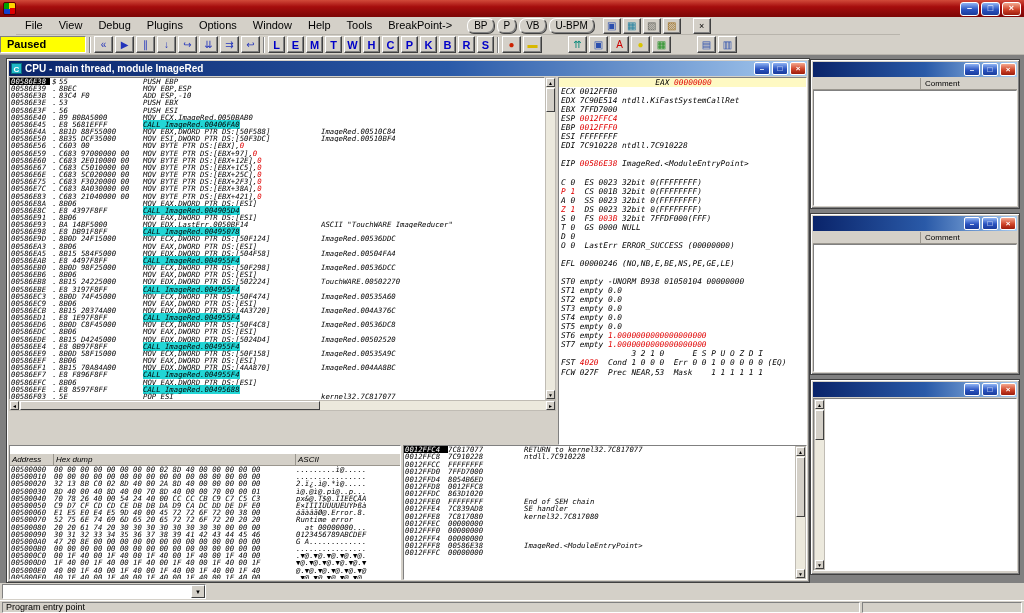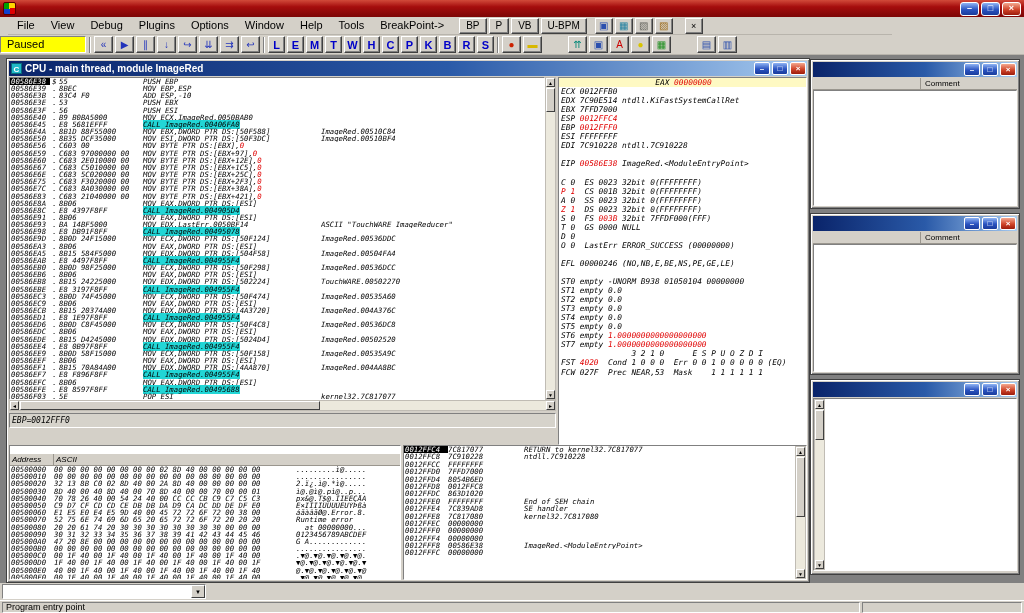--- a/index.html
+++ b/index.html
@@ -9,31 +9,31 @@
 
 #titlebar{position:absolute;left:0;top:0;width:1024px;height:17px;background:linear-gradient(180deg,#d24a3a 0%,#a50d0d 40%,#7c0606 100%);display:flex;align-items:center;padding:1px 3px;}
 #app-icon{width:13px;height:13px;border-radius:2px;background:conic-gradient(#ffd400 0 25%,#e00000 0 50%,#1040d0 0 75%,#00a000 0);border:1px solid #5a0000;flex:none;}
 .title-text{color:#fff;font-weight:bold;font-size:10px;margin-left:4px;white-space:nowrap;}
 .capbtns{margin-left:auto;display:flex;gap:2px;}
 .capbtn{width:19px;height:14px;border-radius:3px;border:1px solid #fff;color:#fff;font-size:9px;font-weight:bold;display:flex;align-items:center;justify-content:center;line-height:1;}
 .capbtn.min,.capbtn.max{background:linear-gradient(180deg,#8fb4f4,#2a53c0 55%,#1a3c9c);}
 .capbtn.close{background:linear-gradient(180deg,#f4a88f,#d0452a 55%,#9c1c0c);}
 
 
-#menubar{position:absolute;left:8px;top:17px;width:884px;height:18px;background:#d4d0c8;display:flex;align-items:center;border-bottom:1px solid #b8b4ac;padding-left:2px;}
+#menubar{position:absolute;left:16px;top:17px;width:884px;height:18px;background:#d4d0c8;display:flex;align-items:center;border-bottom:1px solid #b8b4ac;padding-left:2px;}
 .menu-item{padding:2px 7px 3px;color:#000;white-space:nowrap;}
 .mb-group{display:flex;align-items:center;gap:2px;}
 .tbtn{background:#d4d0c8;border:1px solid;border-color:#fff #404040 #404040 #fff;box-shadow:inset -1px -1px 0 #808080;display:flex;align-items:center;justify-content:center;cursor:default;}
-.pbtn{height:16px;padding:0 6px;font-size:10px;}
+.pbtn{height:16px;padding:0 6px;font-size:10px;border-radius:7px;}
 .icon16{width:18px;height:16px;font-size:10px;}
 #menubar-close{width:18px;height:16px;font-size:9px;margin-left:12px;}
 
 
 #toolbar{position:absolute;left:0;top:35px;width:1024px;height:20px;background:#d4d0c8;display:flex;align-items:center;border-bottom:1px solid #b8b4ac;}
-#debug-status{width:86px;height:17px;background:#ffff00;border:1px solid;border-color:#808080 #fff #fff #808080;font-weight:normal;font-size:11px;padding:1px 0 0 6px;flex:none;}
+#debug-status{width:86px;height:17px;background:#ffff00;border:1px solid;border-color:#808080 #fff #fff #808080;font-weight:bold;font-size:11px;padding:1px 0 0 6px;flex:none;}
 .tsep{width:2px;height:16px;border-left:1px solid #808080;border-right:1px solid #fff;margin:0 3px;flex:none;}
 .ibtn{width:19px;height:17px;font-size:10px;color:#2233bb;}
 .lbtn{width:17px;height:17px;font-weight:bold;font-size:11px;color:#0000c8;}
 .tgap{width:26px;flex:none;}
 
 
 #mdi{position:absolute;left:0;top:55px;width:1024px;height:528px;background:#808080;overflow:hidden;}
 
 
 .w{position:absolute;background:#d4d0c8;border:1px solid #404040;box-shadow:inset 1px 1px 0 #fff,inset -1px -1px 0 #808080;padding:2px;}
@@ -290,21 +290,20 @@
       <div class="sb" id="disasm-hsb">
         <div class="sbtn" style="left:0;top:0;width:9px;height:9px;">
             <span>◄</span>
           </div>
         <div class="sthumb" style="left:10px;top:0;width:300px;height:9px;"></div>
         <div class="sbtn" style="right:0;top:0;width:9px;height:9px;">
             <span>►</span>
           </div>
       </div>
 
-      <div class="pane mono" id="info-pane">EBP=0012FFF0</div>
 
       <div class="pane" id="registers-pane">
         <div>
             <div class="rline mono rhl"><span>EAX </span><span class="red">00000000</span></div>
             <div class="rline mono"><span>ECX 0012FFB0</span></div>
             <div class="rline mono"><span>EDX 7C90E514 ntdll.KiFastSystemCallRet</span></div>
             <div class="rline mono"><span>EBX 7FFD7000</span></div>
             <div class="rline mono"><span>ESP </span><span class="red">0012FFC4</span></div>
             <div class="rline mono"><span>EBP </span><span class="red">0012FFF0</span></div>
             <div class="rline mono"><span>ESI FFFFFFFF</span></div>
@@ -333,20 +332,21 @@
             <div class="rline mono"><span>ST7 empty </span><span class="red">1.0000000000000000000</span></div>
             <div class="rline mono"><span>               3 2 1 0      E S P U O Z D I</span></div>
             <div class="rline mono"><span>FST </span><span class="red">4020</span><span>  Cond 1 0 0 0  Err 0 0 1 0 0 0 0 0 (EQ)</span></div>
             <div class="rline mono"><span>FCW 027F  Prec NEAR,53  Mask    1 1 1 1 1 1</span></div>
           </div>
       </div>
 
       <div class="pane" id="dump-pane">
         <div class="dumphead">
           <span class="h-addr">Address</span>
+          <span class="h-hex">Hex dump</span>
           <span class="h-ascii">ASCII</span>
         </div>
         <div>
             <div class="durow mono"><span class="du-a">00500000</span><span class="du-h">00 00 00 00 00 00 00 00 02 8D 40 00 00 00 00 00</span><span class="du-s">.........ì@.....</span></div>
             <div class="durow mono"><span class="du-a">00500010</span><span class="du-h">00 00 00 00 00 00 00 00 00 00 00 00 00 00 00 00</span><span class="du-s">................</span></div>
             <div class="durow mono"><span class="du-a">00500020</span><span class="du-h">32 13 8B C0 02 8D 40 00 2A 8D 40 00 00 00 00 00</span><span class="du-s">2.ï¿.ì@.*ì@.....</span></div>
             <div class="durow mono"><span class="du-a">00500030</span><span class="du-h">8D 40 00 40 8D 40 00 70 8D 40 00 00 70 00 00 01</span><span class="du-s">ì@.@ì@.pì@..p...</span></div>
             <div class="durow mono"><span class="du-a">00500040</span><span class="du-h">70 78 26 40 00 54 24 40 00 CC CC CB C9 C7 C5 C3</span><span class="du-s">px&amp;@.T$@.ÌÌËÉÇÅÃ</span></div>
             <div class="durow mono"><span class="du-a">00500050</span><span class="du-h">C9 D7 CF CD CD CE DB DB DA D9 CA DC DD DE DF E0</span><span class="du-s">É×ÏÍÍÎÛÛÚÙÊÜÝÞßà</span></div>
             <div class="durow mono"><span class="du-a">00500060</span><span class="du-h">E1 E5 E0 E4 E5 9D 40 00 45 72 72 6F 72 00 38 00</span><span class="du-s">áåàäåØ@.Error.8.</span></div>

